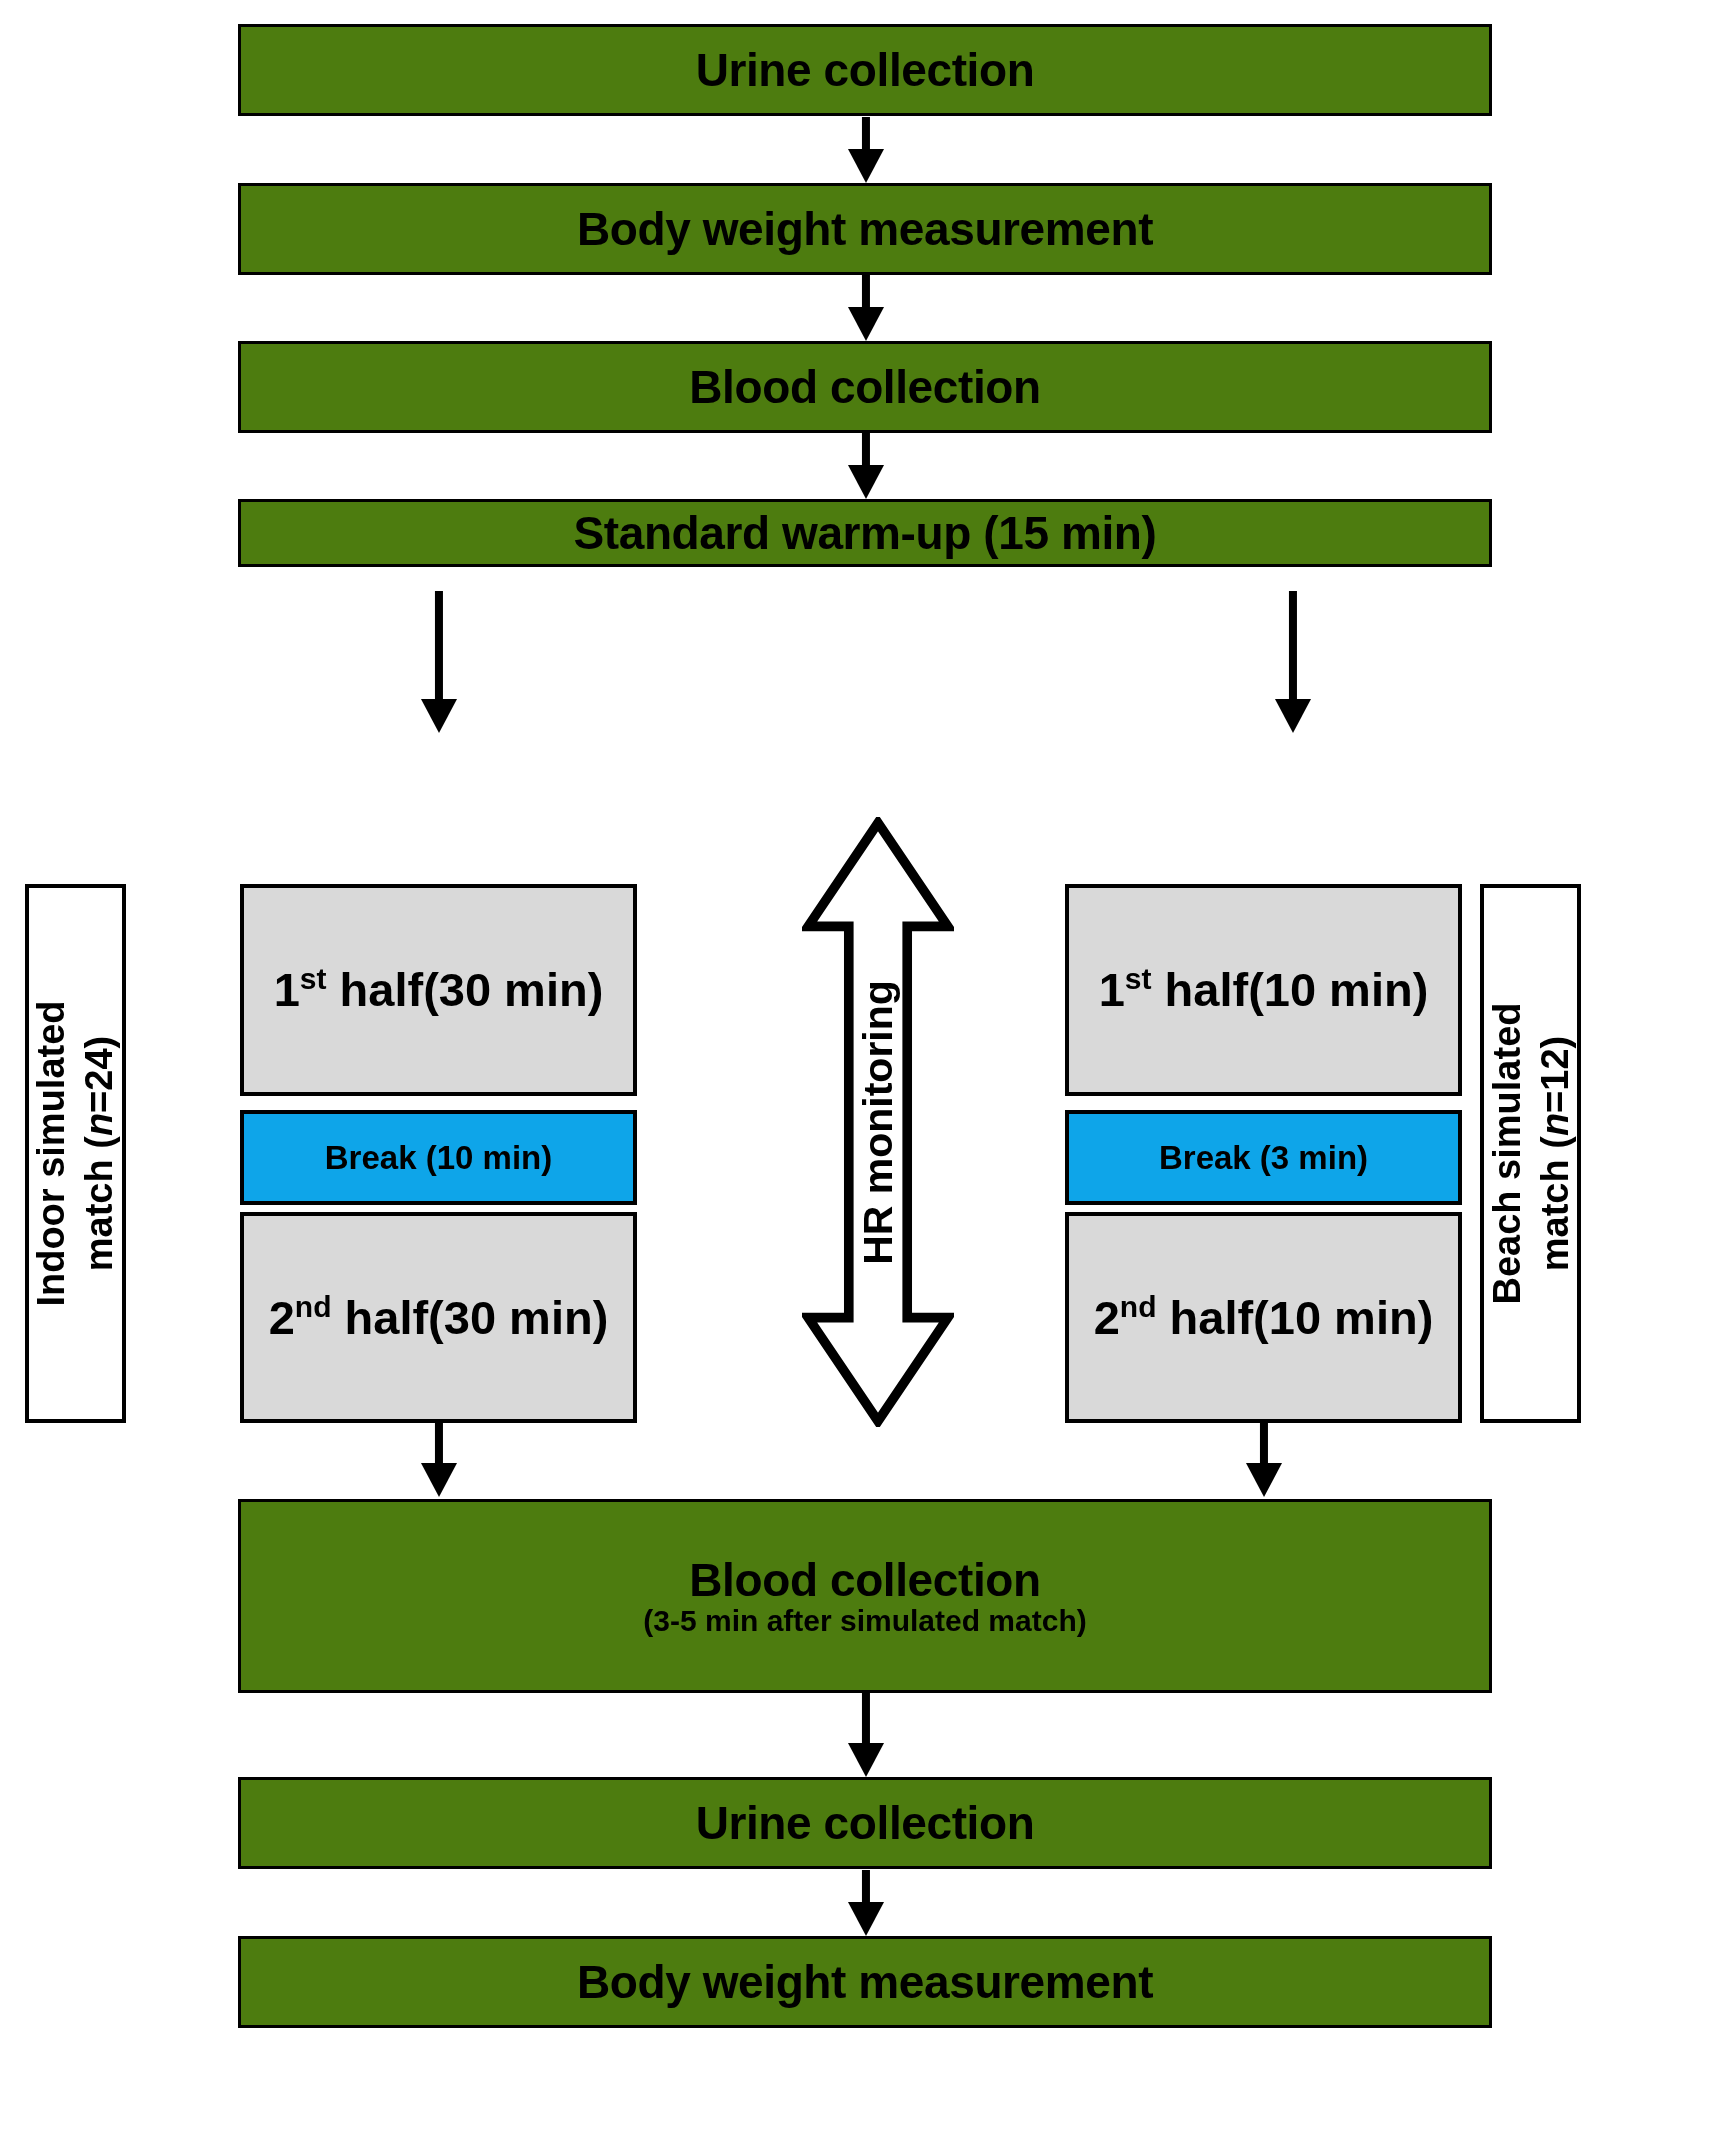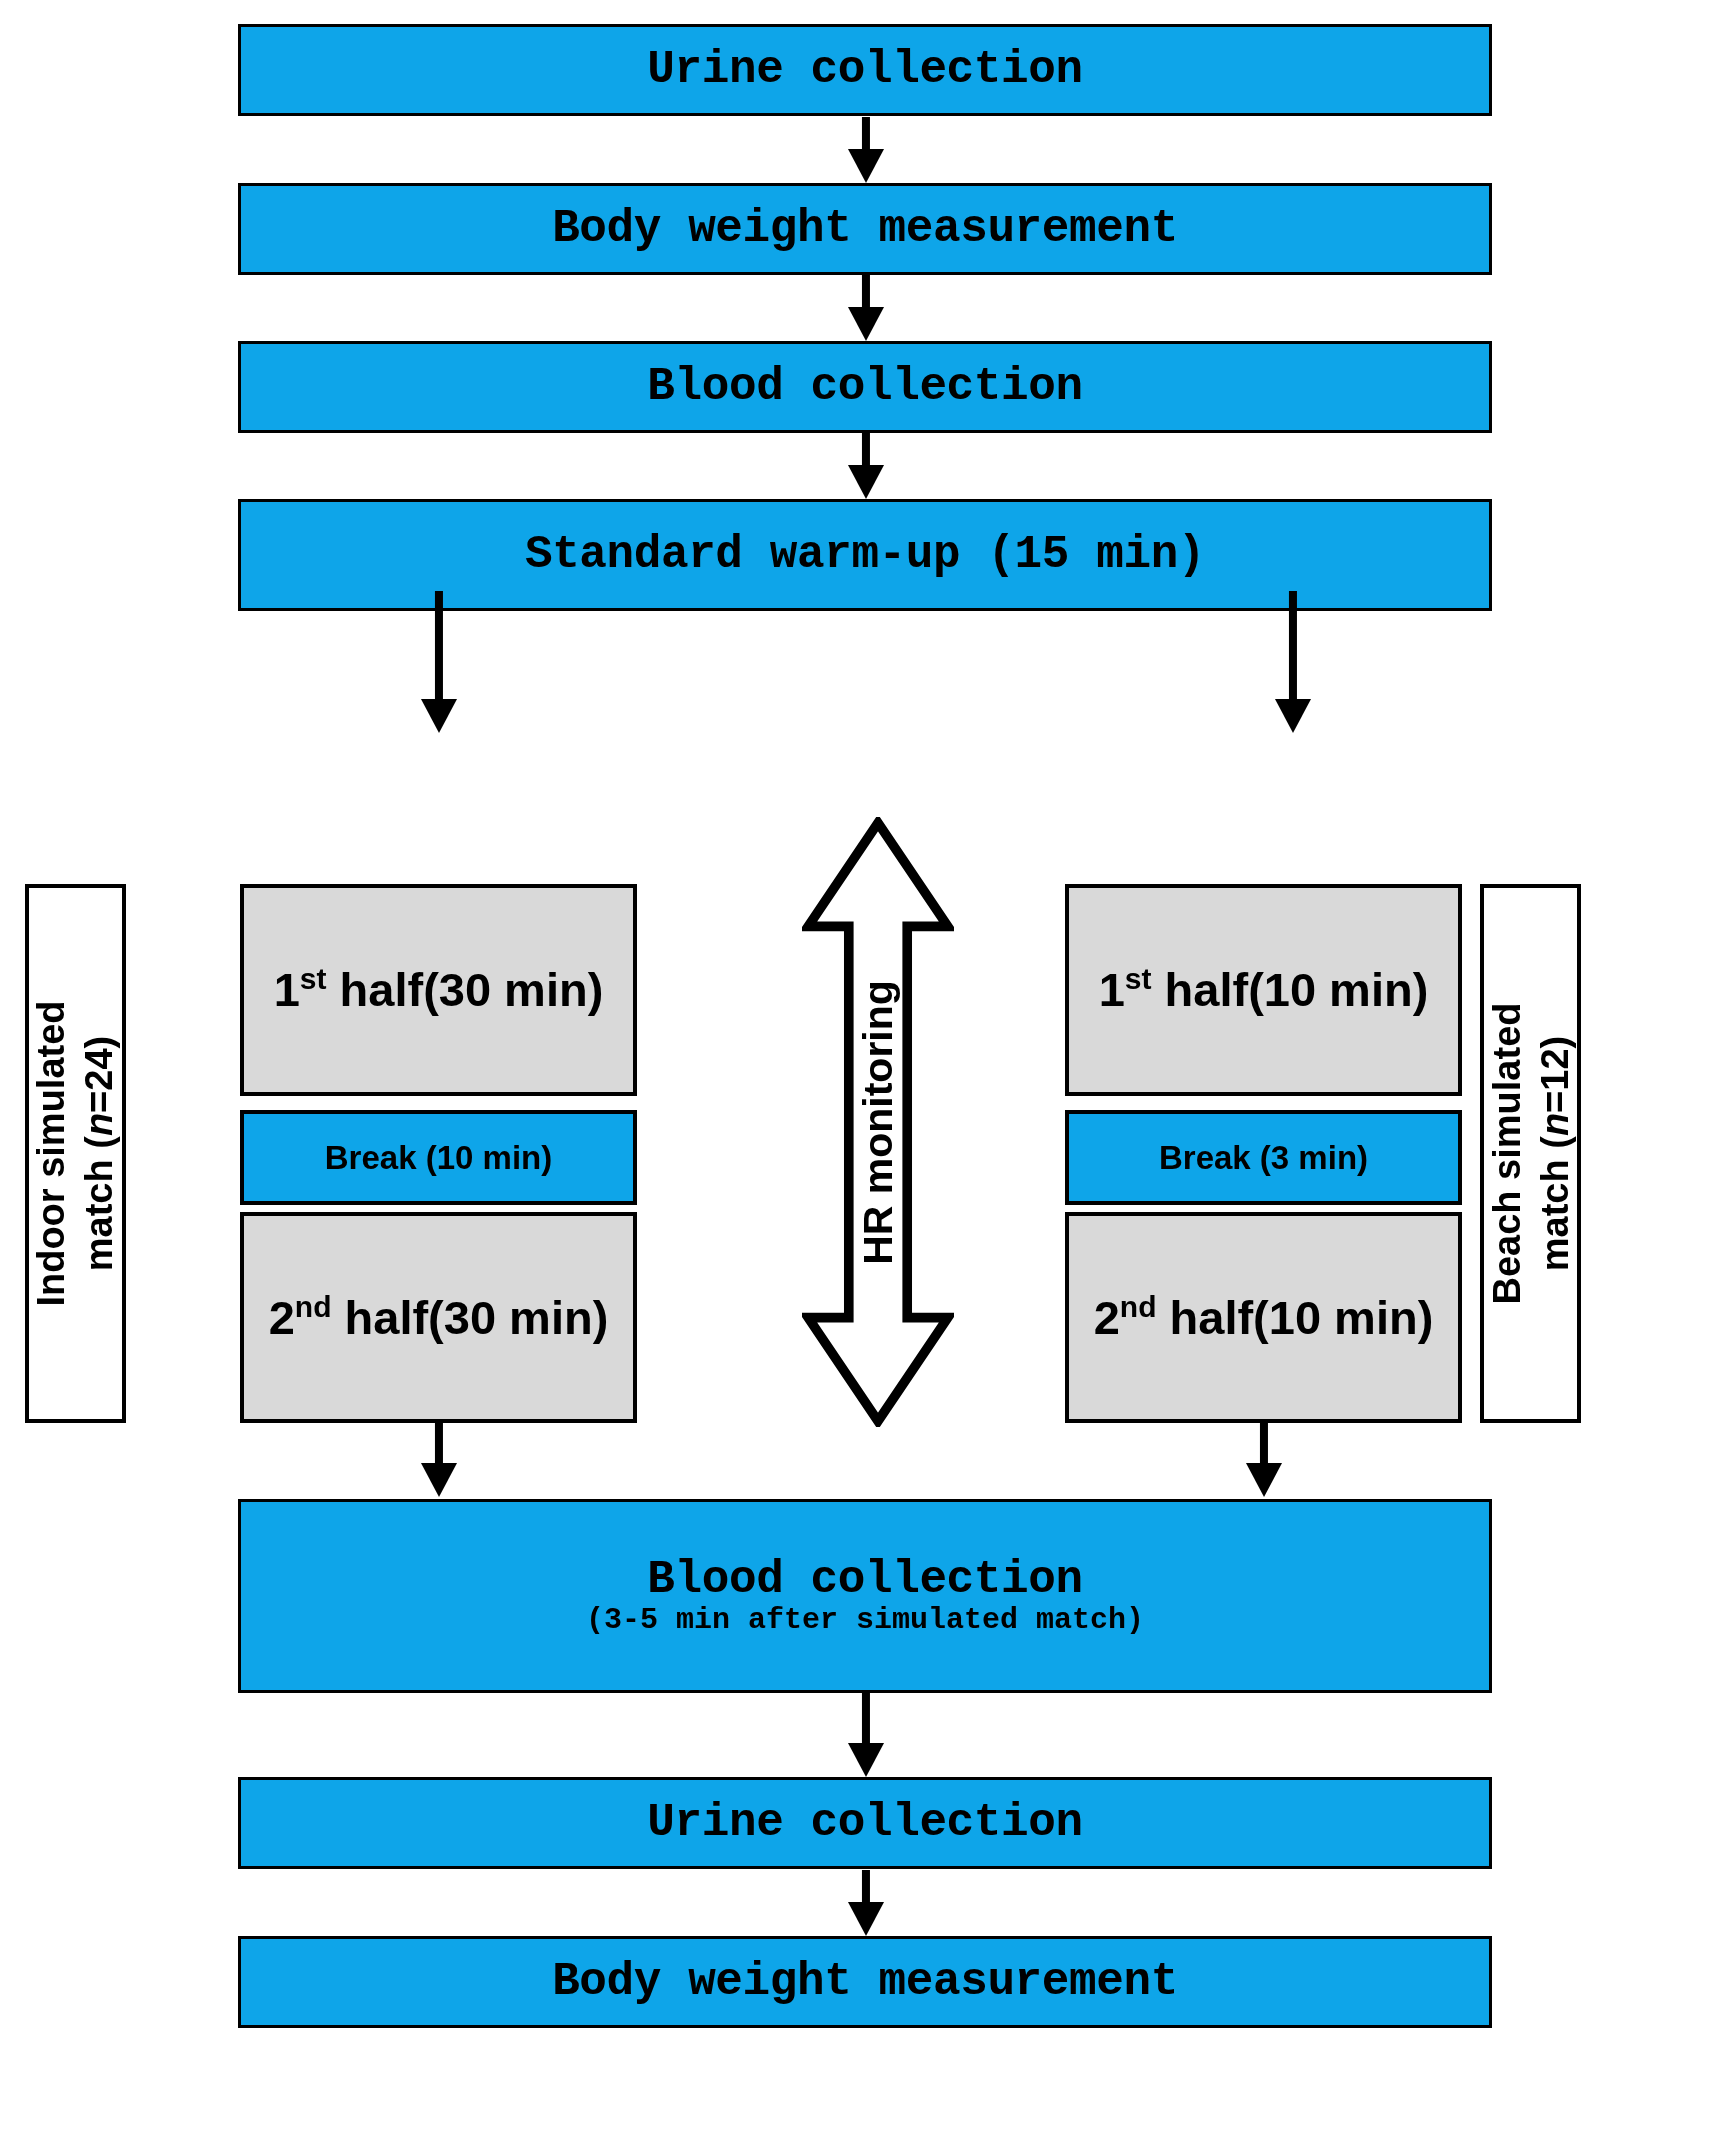--- a/index.html
+++ b/index.html
@@ -1,22 +1,22 @@
 <!DOCTYPE html>
 <html style="font-size:12px"><head>
 <meta charset="utf-8">
 <style>
   html,body{margin:0;padding:0;background:#fff;}
   body{width:1736px;height:2151px;position:relative;
        font-family:"Liberation Sans",sans-serif;color:#000;overflow:hidden;}
   .stage{position:absolute;left:0;top:0;width:1736px;height:2151px;}
 
-  .box{position:absolute;box-sizing:border-box;border:3.7px solid #000;background:#0ea5e9;
+  .box{position:absolute;box-sizing:border-box;border:3.7px solid #000;background:#4d7c0f;
        display:flex;flex-direction:column;align-items:center;justify-content:center;
-       text-align:center;font-family:Liberation Mono, monospace;}
+       text-align:center;}
   .box .t1{font-weight:bold;font-size:46px;line-height:1.05;letter-spacing:-0.4px;}
   .box .t2{font-weight:bold;font-size:30px;line-height:1.05;margin-top:1px;}
   .half{position:absolute;box-sizing:border-box;border:4.4px solid #000;background:#d9d9d9;
         display:flex;flex-direction:row;align-items:center;justify-content:center;
         text-align:center;}
   .half .l{font-weight:bold;font-size:47px;line-height:1.18;white-space:nowrap;}
   .half .l sup{font-size:30px;vertical-align:super;line-height:0;}
 
   .breakbox{position:absolute;box-sizing:border-box;border:4.4px solid #000;background:#0ea5e9;
             display:flex;align-items:center;justify-content:center;text-align:center;}
@@ -64,21 +64,21 @@
   </div>
 
   <div class="box" style="left:238px;top:341px;width:1254px;height:92px;">
     <div class="t1">Blood collection</div>
   </div>
   <div class="arrow" style="left:847px;top:433px;width:37px;height:66px;">
     <div class="shaft" style="height:33px;"></div>
     <div class="head" style="top:32px;"></div>
   </div>
 
-  <div class="box" style="left:238px;top:499px;width:1254px;height:112px;">
+  <div class="box" style="left:238px;top:499px;width:1254px;height:68px;">
     <div class="t1">Standard warm-up (15 min)</div>
   </div>
 
   <div class="arrow" style="left:420px;top:591px;width:37px;height:144px;">
     <div class="shaft" style="height:109px;"></div>
     <div class="head" style="top:108px;"></div>
   </div>
   <div class="arrow" style="left:1274px;top:591px;width:37px;height:144px;">
     <div class="shaft" style="height:109px;"></div>
     <div class="head" style="top:108px;"></div>

